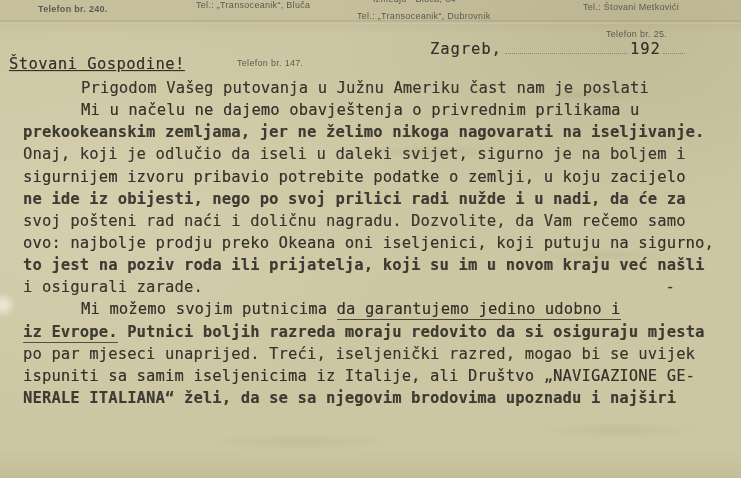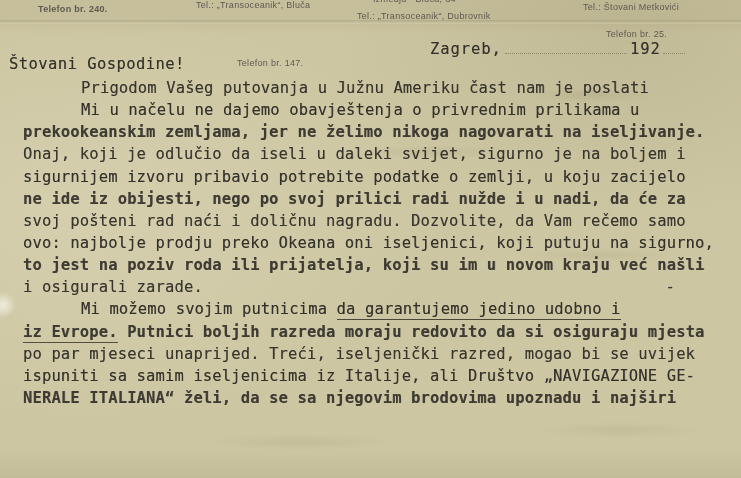--- a/index.html
+++ b/index.html
@@ -30,21 +30,21 @@
   .lh{position:absolute;font-family:"Liberation Sans",sans-serif;font-size:9px;
       color:var(--print,#55514a);letter-spacing:.3px;white-space:nowrap;opacity:.92;}
   
   .dateline{position:absolute;top:40px;left:430px;font-size:16px;color:var(--ink,#33312b);
             letter-spacing:1px;white-space:nowrap;}
   .dots{display:inline-block;width:122px;height:12px;border-bottom:1.5px dotted #8d8769;margin:0 3px;}
   .dashes{display:inline-block;width:22px;height:12px;border-bottom:1.5px dotted #8d8769;margin-left:2px;}
   
   .typed{color:var(--ink,#33312b);font-size:15.4px;
          text-shadow:.3px .3px .5px rgba(52,49,40,.45);}
-  .salutation{position:absolute;left:9px;top:55px;letter-spacing:.5px;}
+  .salutation{position:absolute;left:9px;top:55px;letter-spacing:.5px;text-decoration:underline;}
   .letter-body{position:absolute;left:23px;top:77px;right:8px;}
   .line{position:relative;height:22.15px;line-height:22.15px;white-space:pre;letter-spacing:.2px;}
   .line.indent{padding-left:58px;}
   .line:nth-child(3n){opacity:.93;font-weight:bold;}
   .line:nth-child(3n+1){opacity:.97;}
   .ul{border-bottom:1.5px solid rgba(55,52,43,.88);padding-bottom:1px;}
   .right-mark{position:absolute;right:58px;top:0;}
 </style>
 </head>
 <body style="--paper: #cdc6a2; --ink: #33312b; --print: #55514a;">

